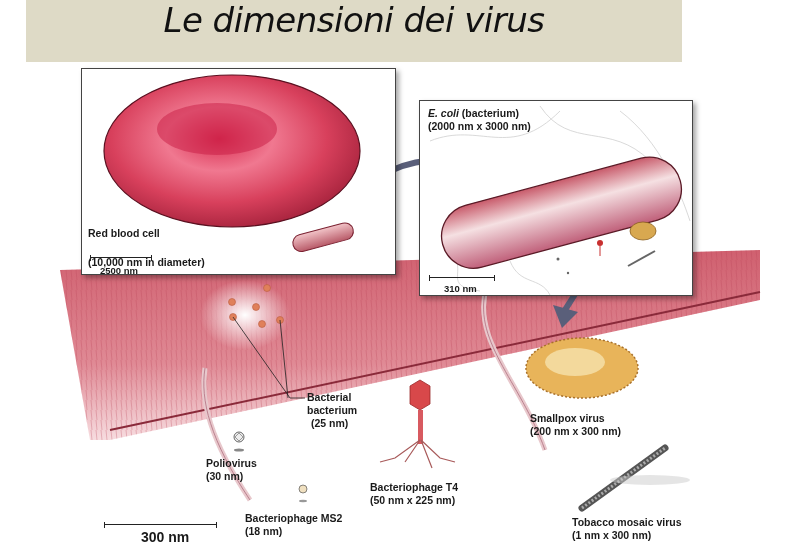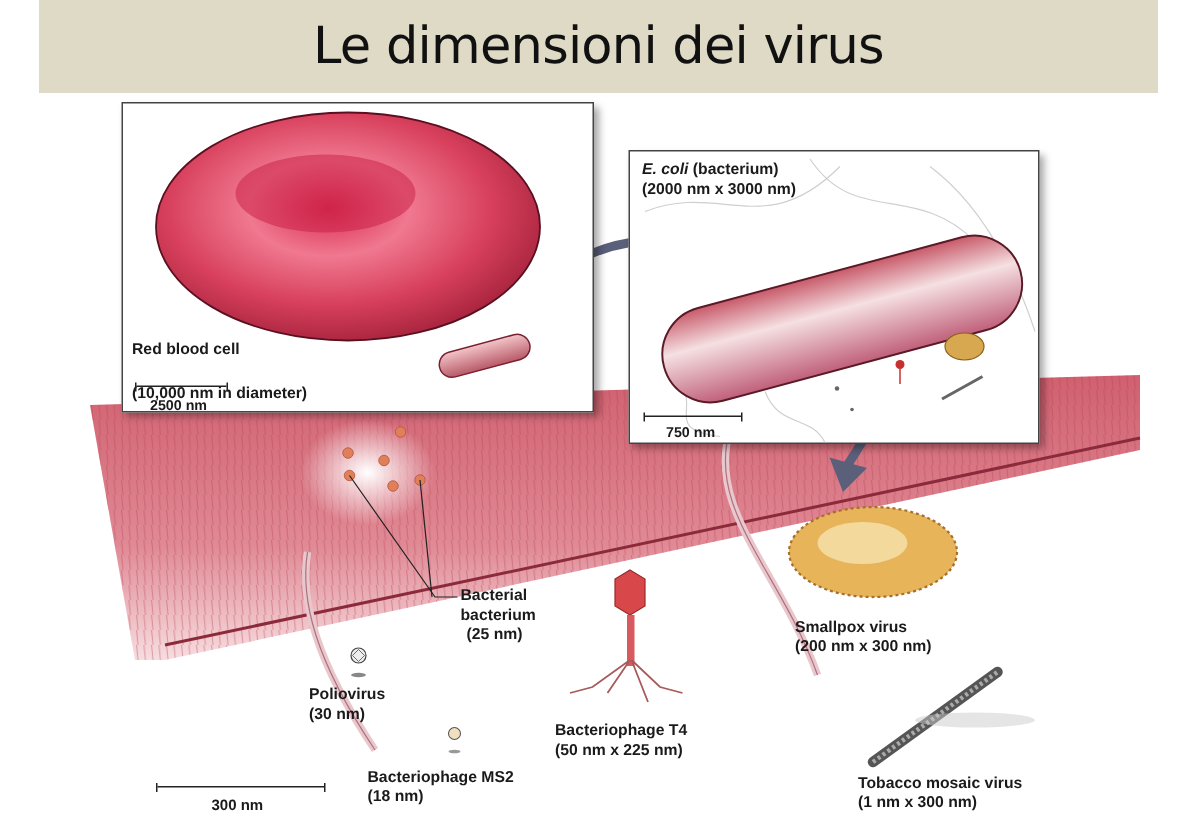--- a/index.html
+++ b/index.html
@@ -2,23 +2,23 @@
 <html><head>
 <meta charset="utf-8">
 <style>
   html, body { margin:0; padding:0; }
   body {
     width:792px; height:553px; position:relative; overflow:hidden;
     background:#ffffff;
     font-family:"DejaVu Sans", sans-serif;
   }
   .title-bar {
-    position:absolute; left:26px; top:0; width:746px; height:62px;
+    position:absolute; left:26px; top:0; width:656px; height:62px;
     background:#dedac6;
-    display:flex; align-items:center; justify-content:center;
+    display:flex; align-items:flex-start; justify-content:center;font-style:italic;
   }
   .title-bar h1 {
     margin:0; font-weight:normal; font-size:34px; color:#111;
     font-family:"DejaVu Sans", sans-serif; letter-spacing:-0.5px;
   }
   .label {
     position:absolute; font-size:10.5px; font-weight:bold; color:#1a1a1a;
     line-height:13px; white-space:nowrap;
     font-family:"Liberation Sans", sans-serif;
   }
@@ -160,21 +160,21 @@
       <circle cx="180" cy="142" r="3" fill="#c83030"></circle>
       <line x1="180" y1="145" x2="180" y2="155" stroke="#c83030" stroke-width="1"></line>
       <circle cx="138" cy="158" r="1.5" fill="#666"></circle>
       <circle cx="148" cy="172" r="1.2" fill="#666"></circle>
       <line x1="208" y1="165" x2="235" y2="150" stroke="#666" stroke-width="2"></line>
     </g>
   </svg>
   <div class="label" style="left:8px;top:6px;"><i>E. coli</i><span> (bacterium)</span></div>
   <div class="label" style="left:8px;top:19px;">(2000 nm x 3000 nm)</div>
   <div class="scalebar" style="left:9px;top:174px;width:64px;"></div>
-  <div class="label" style="left:24px;top:181px;font-size:9.5px;">750 nm</div>
+  <div class="label" style="left:24px;top:181px;font-size:9.5px;">310 nm</div>
 </div>
 
 <div class="label" style="left:307px;top:391px;">
   <div>Bacterial</div>
   <div>bacterium</div>
   <div style="padding-left:4px;">(25 nm)</div>
 </div>
 
 <div class="label center" style="left:206px;top:457px;width:68px;">
   <div>Poliovirus</div>
@@ -195,13 +195,13 @@
   <div>Smallpox virus</div>
   <div>(200 nm x 300 nm)</div>
 </div>
 
 <div class="label center" style="left:572px;top:516px;width:130px;">
   <div>Tobacco mosaic virus</div>
   <div>(1 nm x 300 nm)</div>
 </div>
 
 <div class="scalebar" style="left:104px;top:522px;width:111px;"></div>
-<div class="label" style="left:141px;top:531px;font-size:10px;">300 nm</div>
+<div class="label" style="left:141px;top:531px;font-size:14px;">300 nm</div>
 
 </body></html>

